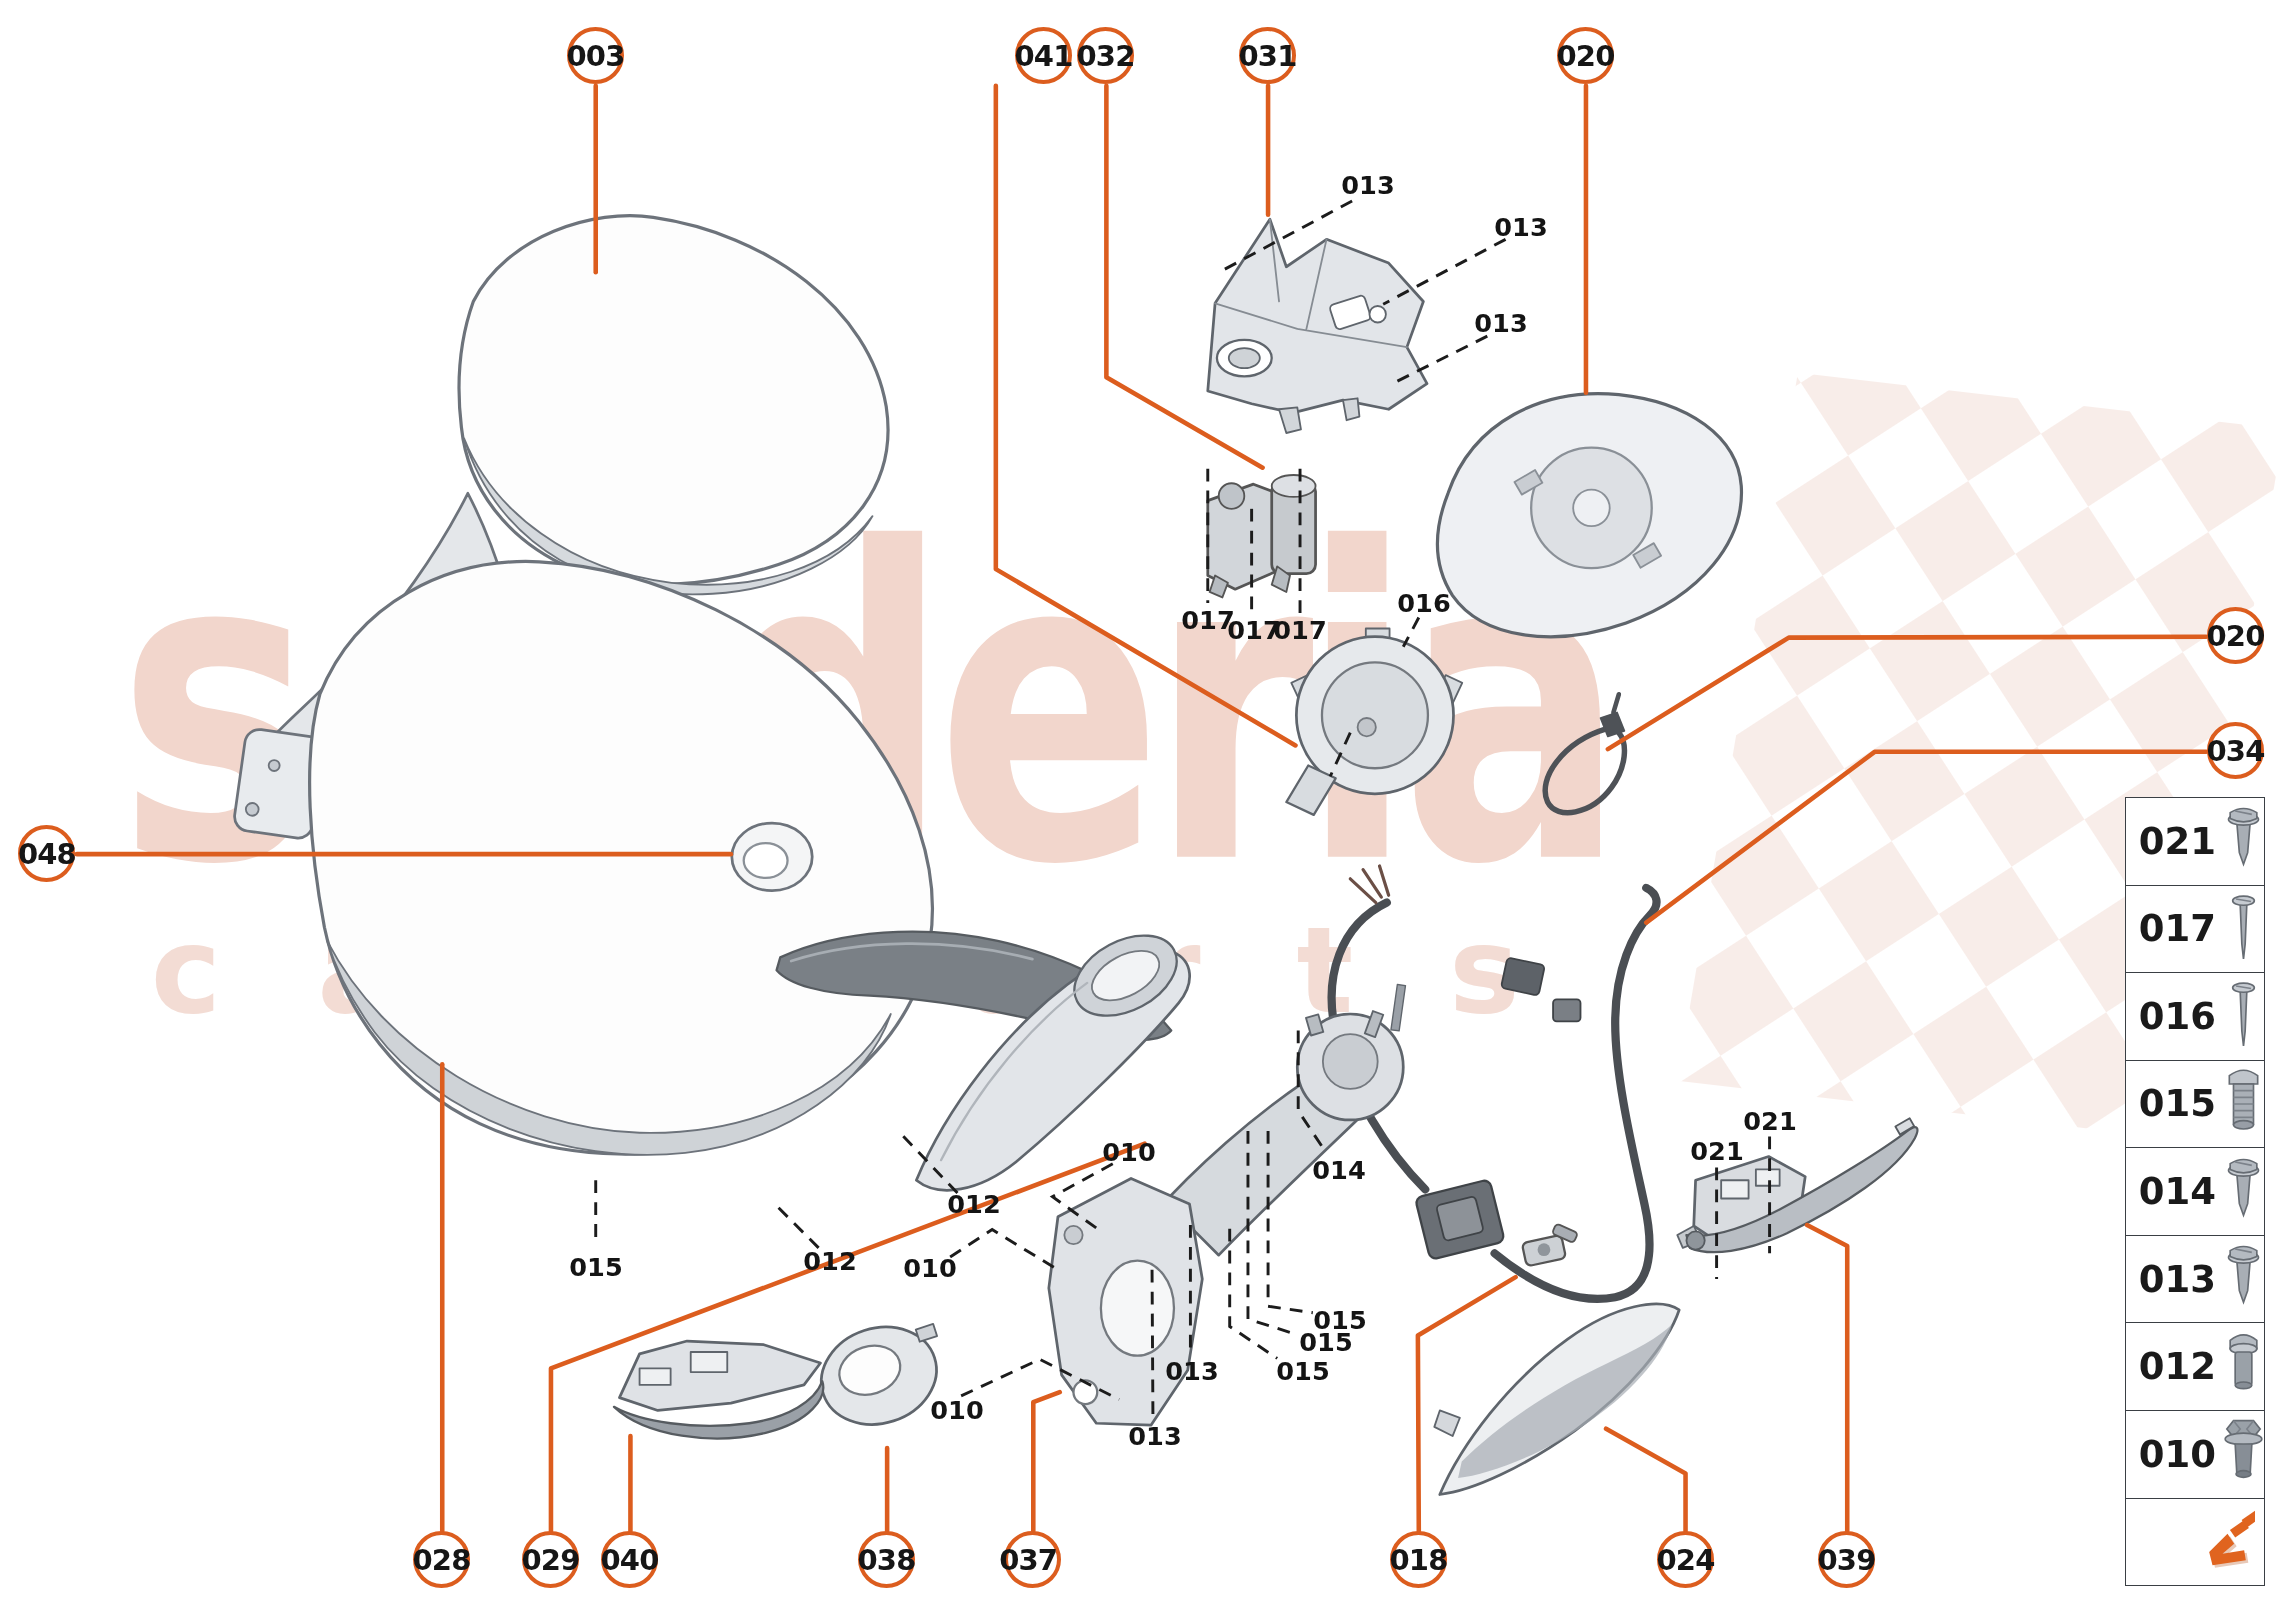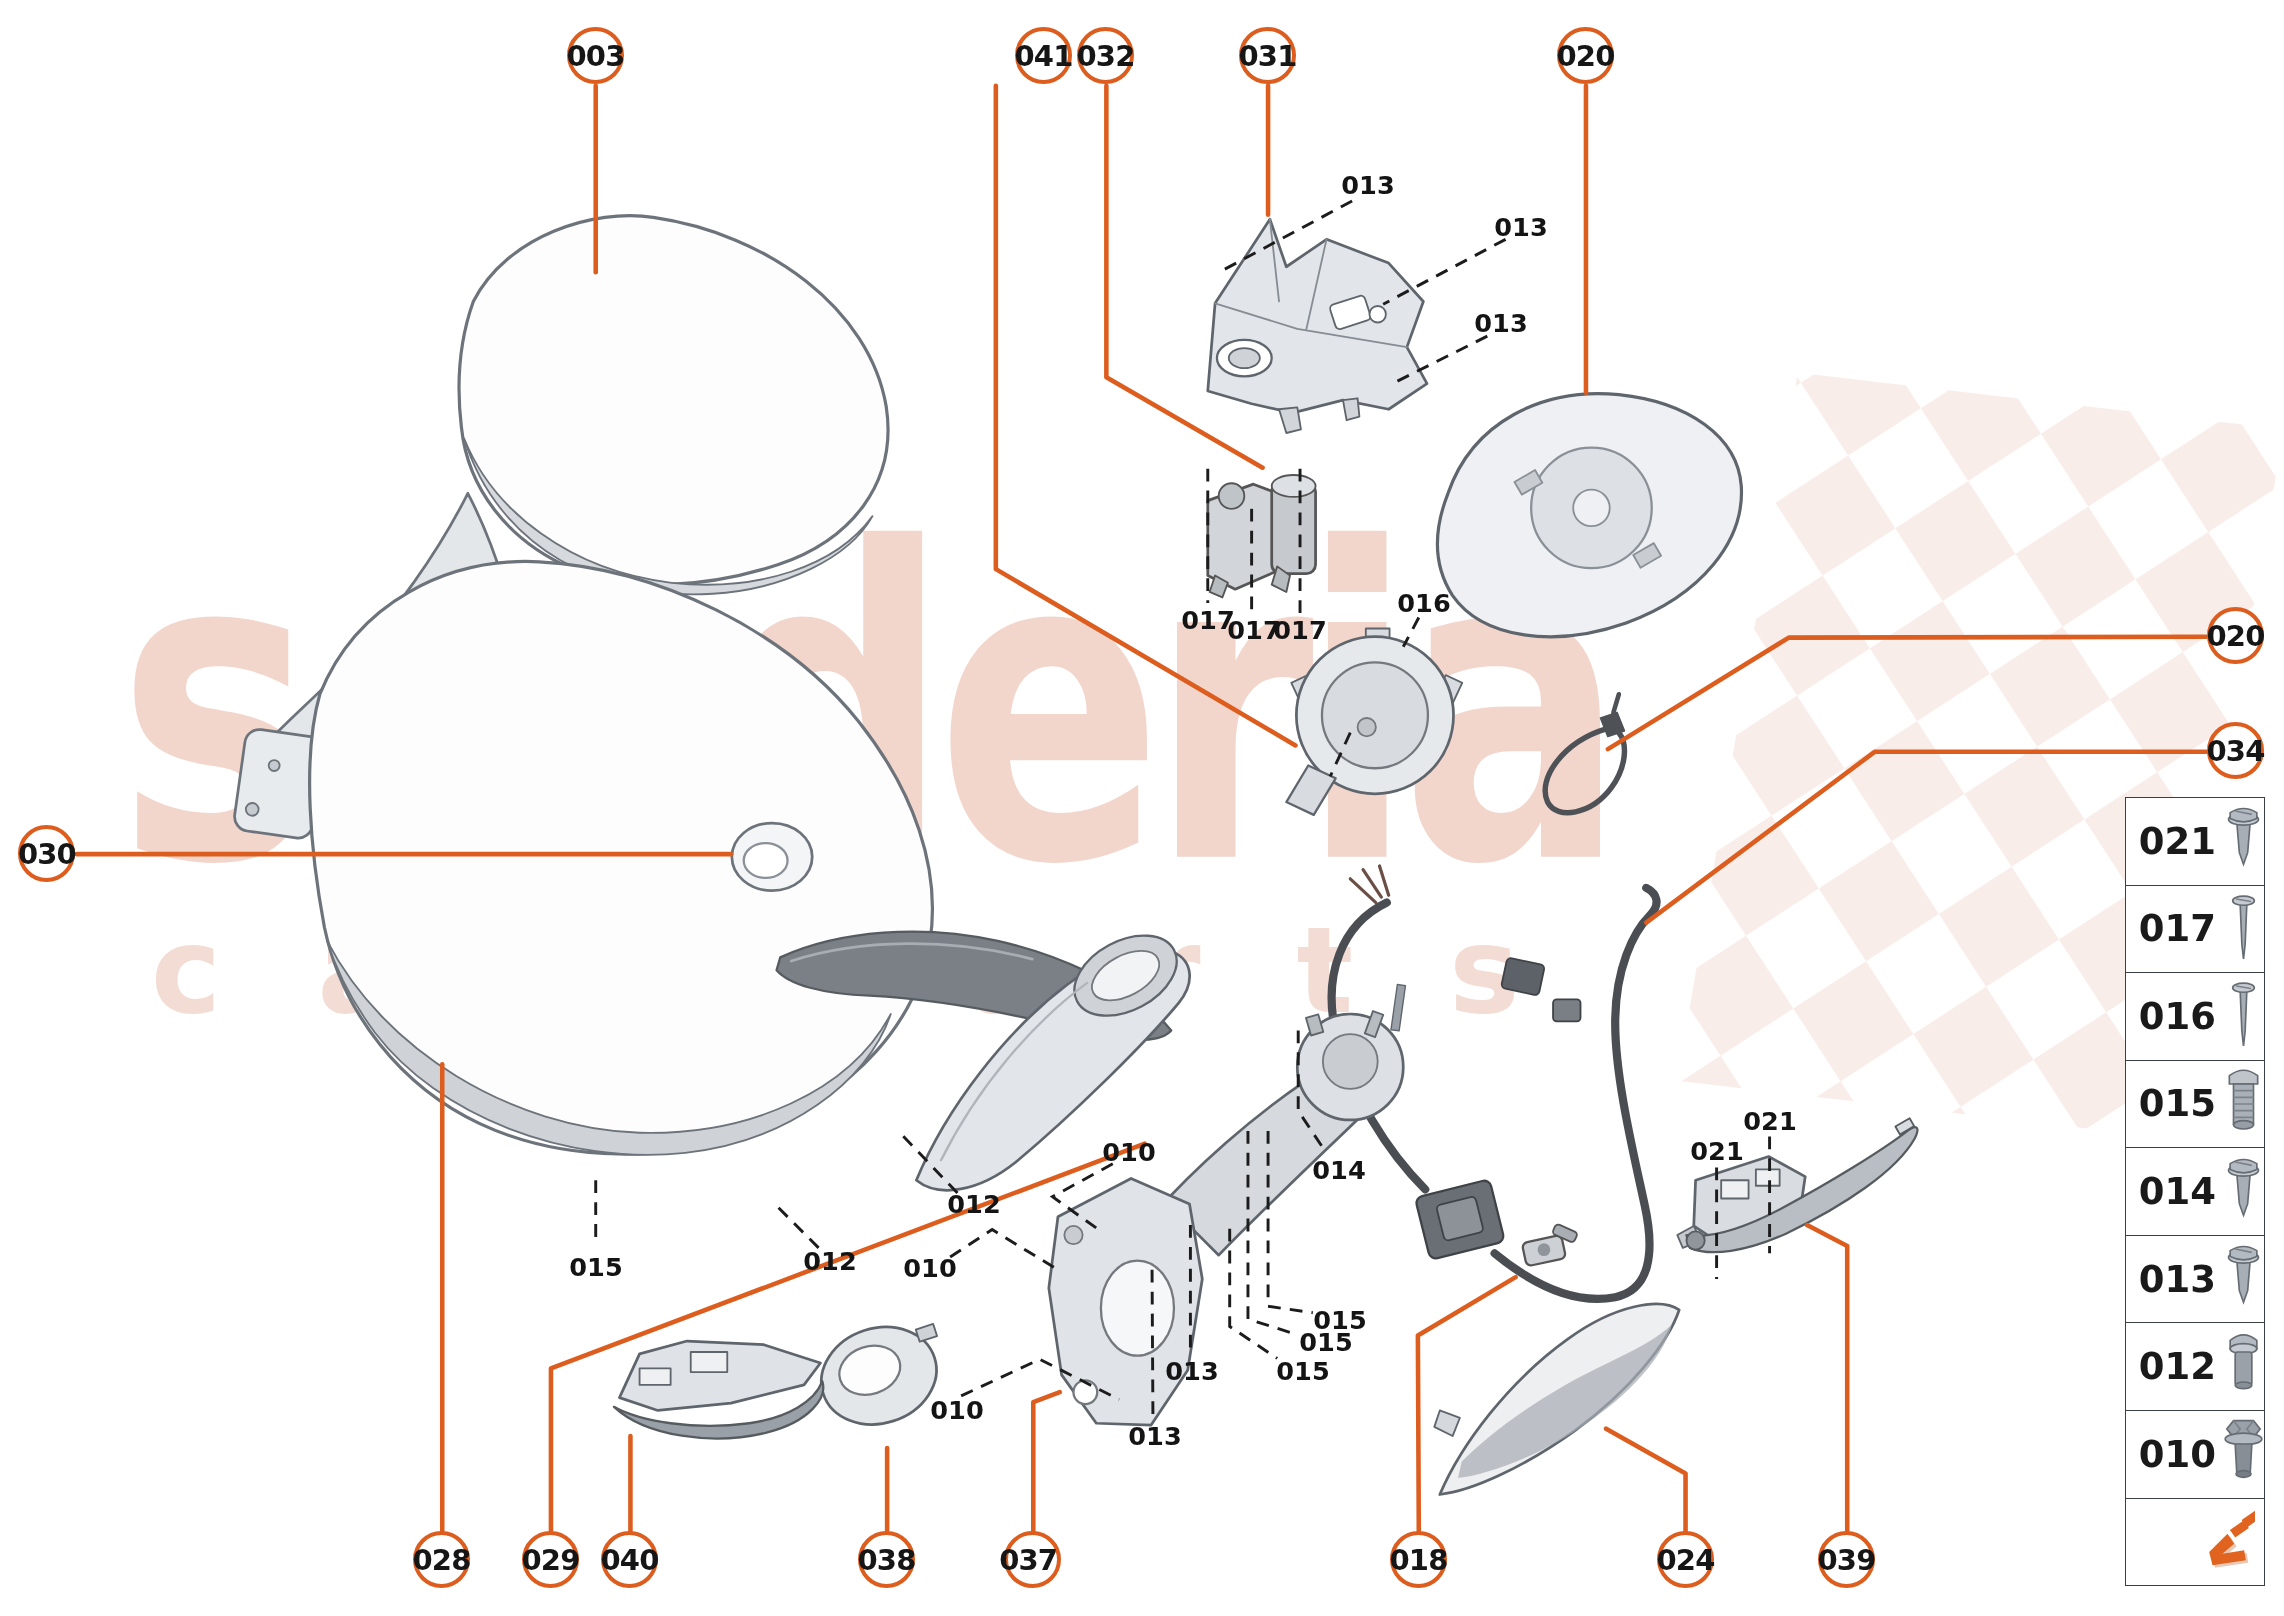--- a/index.html
+++ b/index.html
@@ -290,21 +290,21 @@
 <div class="callout" style="left:1077px;top:27.4px;">
       <span>032</span>
     </div>
 <div class="callout" style="left:1239px;top:27.4px;">
       <span>031</span>
     </div>
 <div class="callout" style="left:1557px;top:27.4px;">
       <span>020</span>
     </div>
 <div class="callout" style="left:18.3px;top:825px;">
-      <span>030</span>
+      <span>048</span>
     </div>
 <div class="callout" style="left:2207px;top:607px;">
       <span>020</span>
     </div>
 <div class="callout" style="left:2207px;top:722px;">
       <span>034</span>
     </div>
 <div class="callout" style="left:413px;top:1531px;">
       <span>028</span>
     </div>

